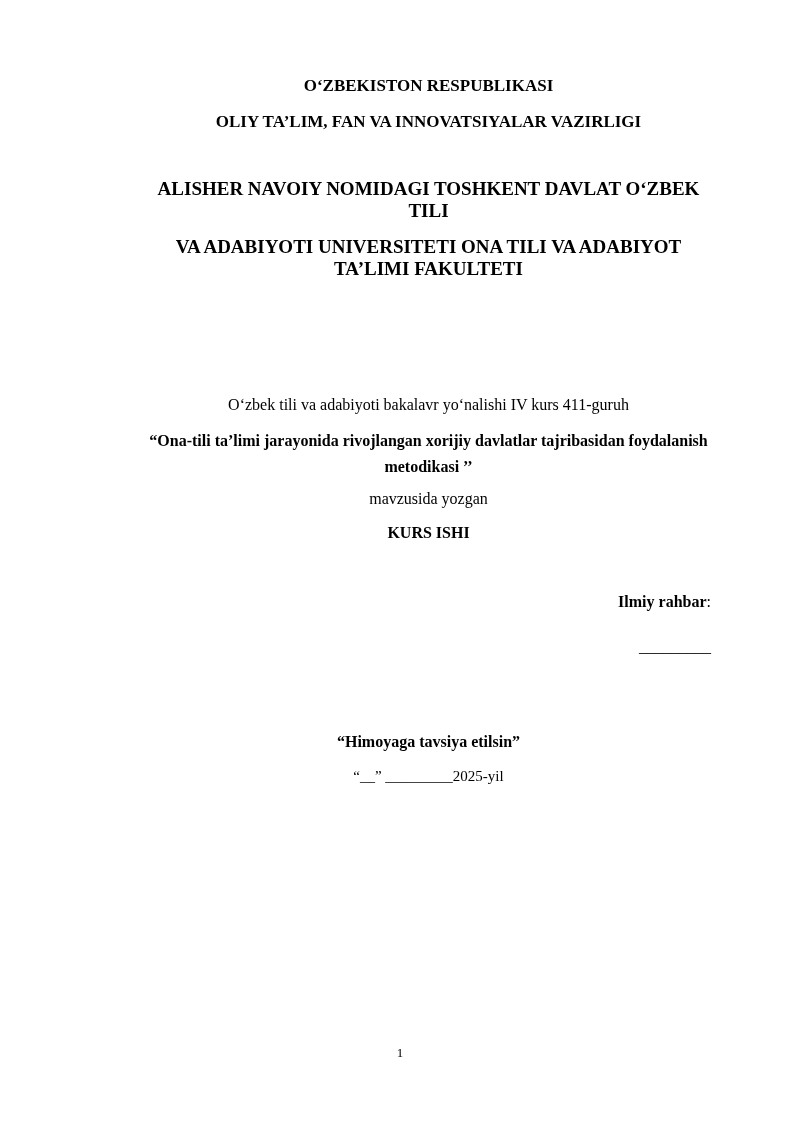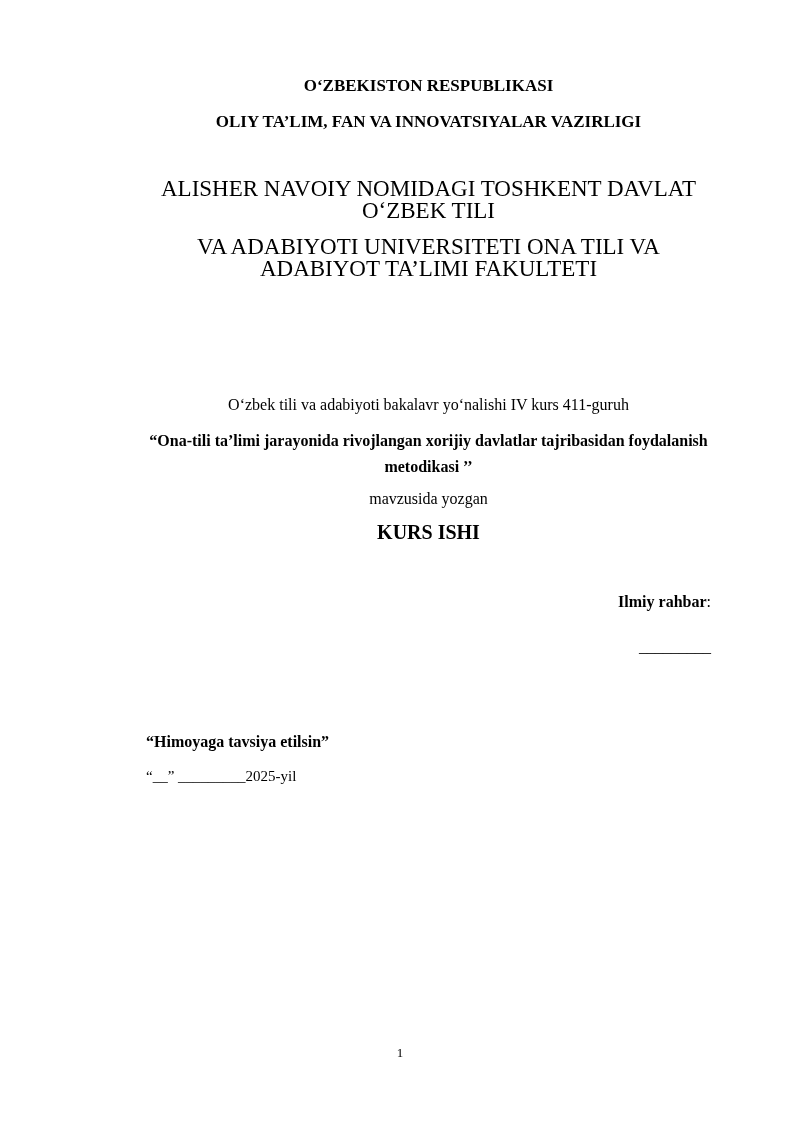--- a/index.html
+++ b/index.html
@@ -17,34 +17,34 @@
     font-family: "Liberation Serif", "DejaVu Serif", serif;
     font-size: 16px;
     overflow: hidden;
   }
   .content {
     padding: 76px 57px 0 114px; 
   }
   p { margin: 0; }
   .center { text-align: center; }
   .right  { text-align: right; }
-  .left   { text-align: left; }
+  .left   { text-align: center; }
   .bold   { font-weight: bold; }
 
   .title-line {
     font-weight: bold;
     font-size: 17px;
     line-height: 20px;
   }
   .title-country  { margin-bottom: 16px; }
   .title-ministry { margin-bottom: 46px; }
 
   .inst-line {
-    font-weight: normal;
-    font-size: 23px;
+    font-weight: bold;
+    font-size: 19px;
     line-height: 22px;
   }
   .inst-1 { margin-bottom: 14px; }
   .inst-2 { margin-bottom: 0; }
 
   .body-line {
     font-size: 16px;
     line-height: 21px;
   }
   .student-1 { margin-top: 114px; }
@@ -53,21 +53,21 @@
   .topic {
     margin-top: 13px;
     font-weight: bold;
     font-size: 16px;
     line-height: 26px;
   }
   .written-on { margin-top: 8px; }
   .work-type {
     margin-top: 13px;
     font-weight: bold;
-    font-size: 20px;
+    font-size: 16px;
     line-height: 21px;
   }
 
   .supervisor-line {
     margin-top: 48px;
     font-size: 16px;
     line-height: 21px;
   }
   .signature-line {
     margin-top: 24px;

